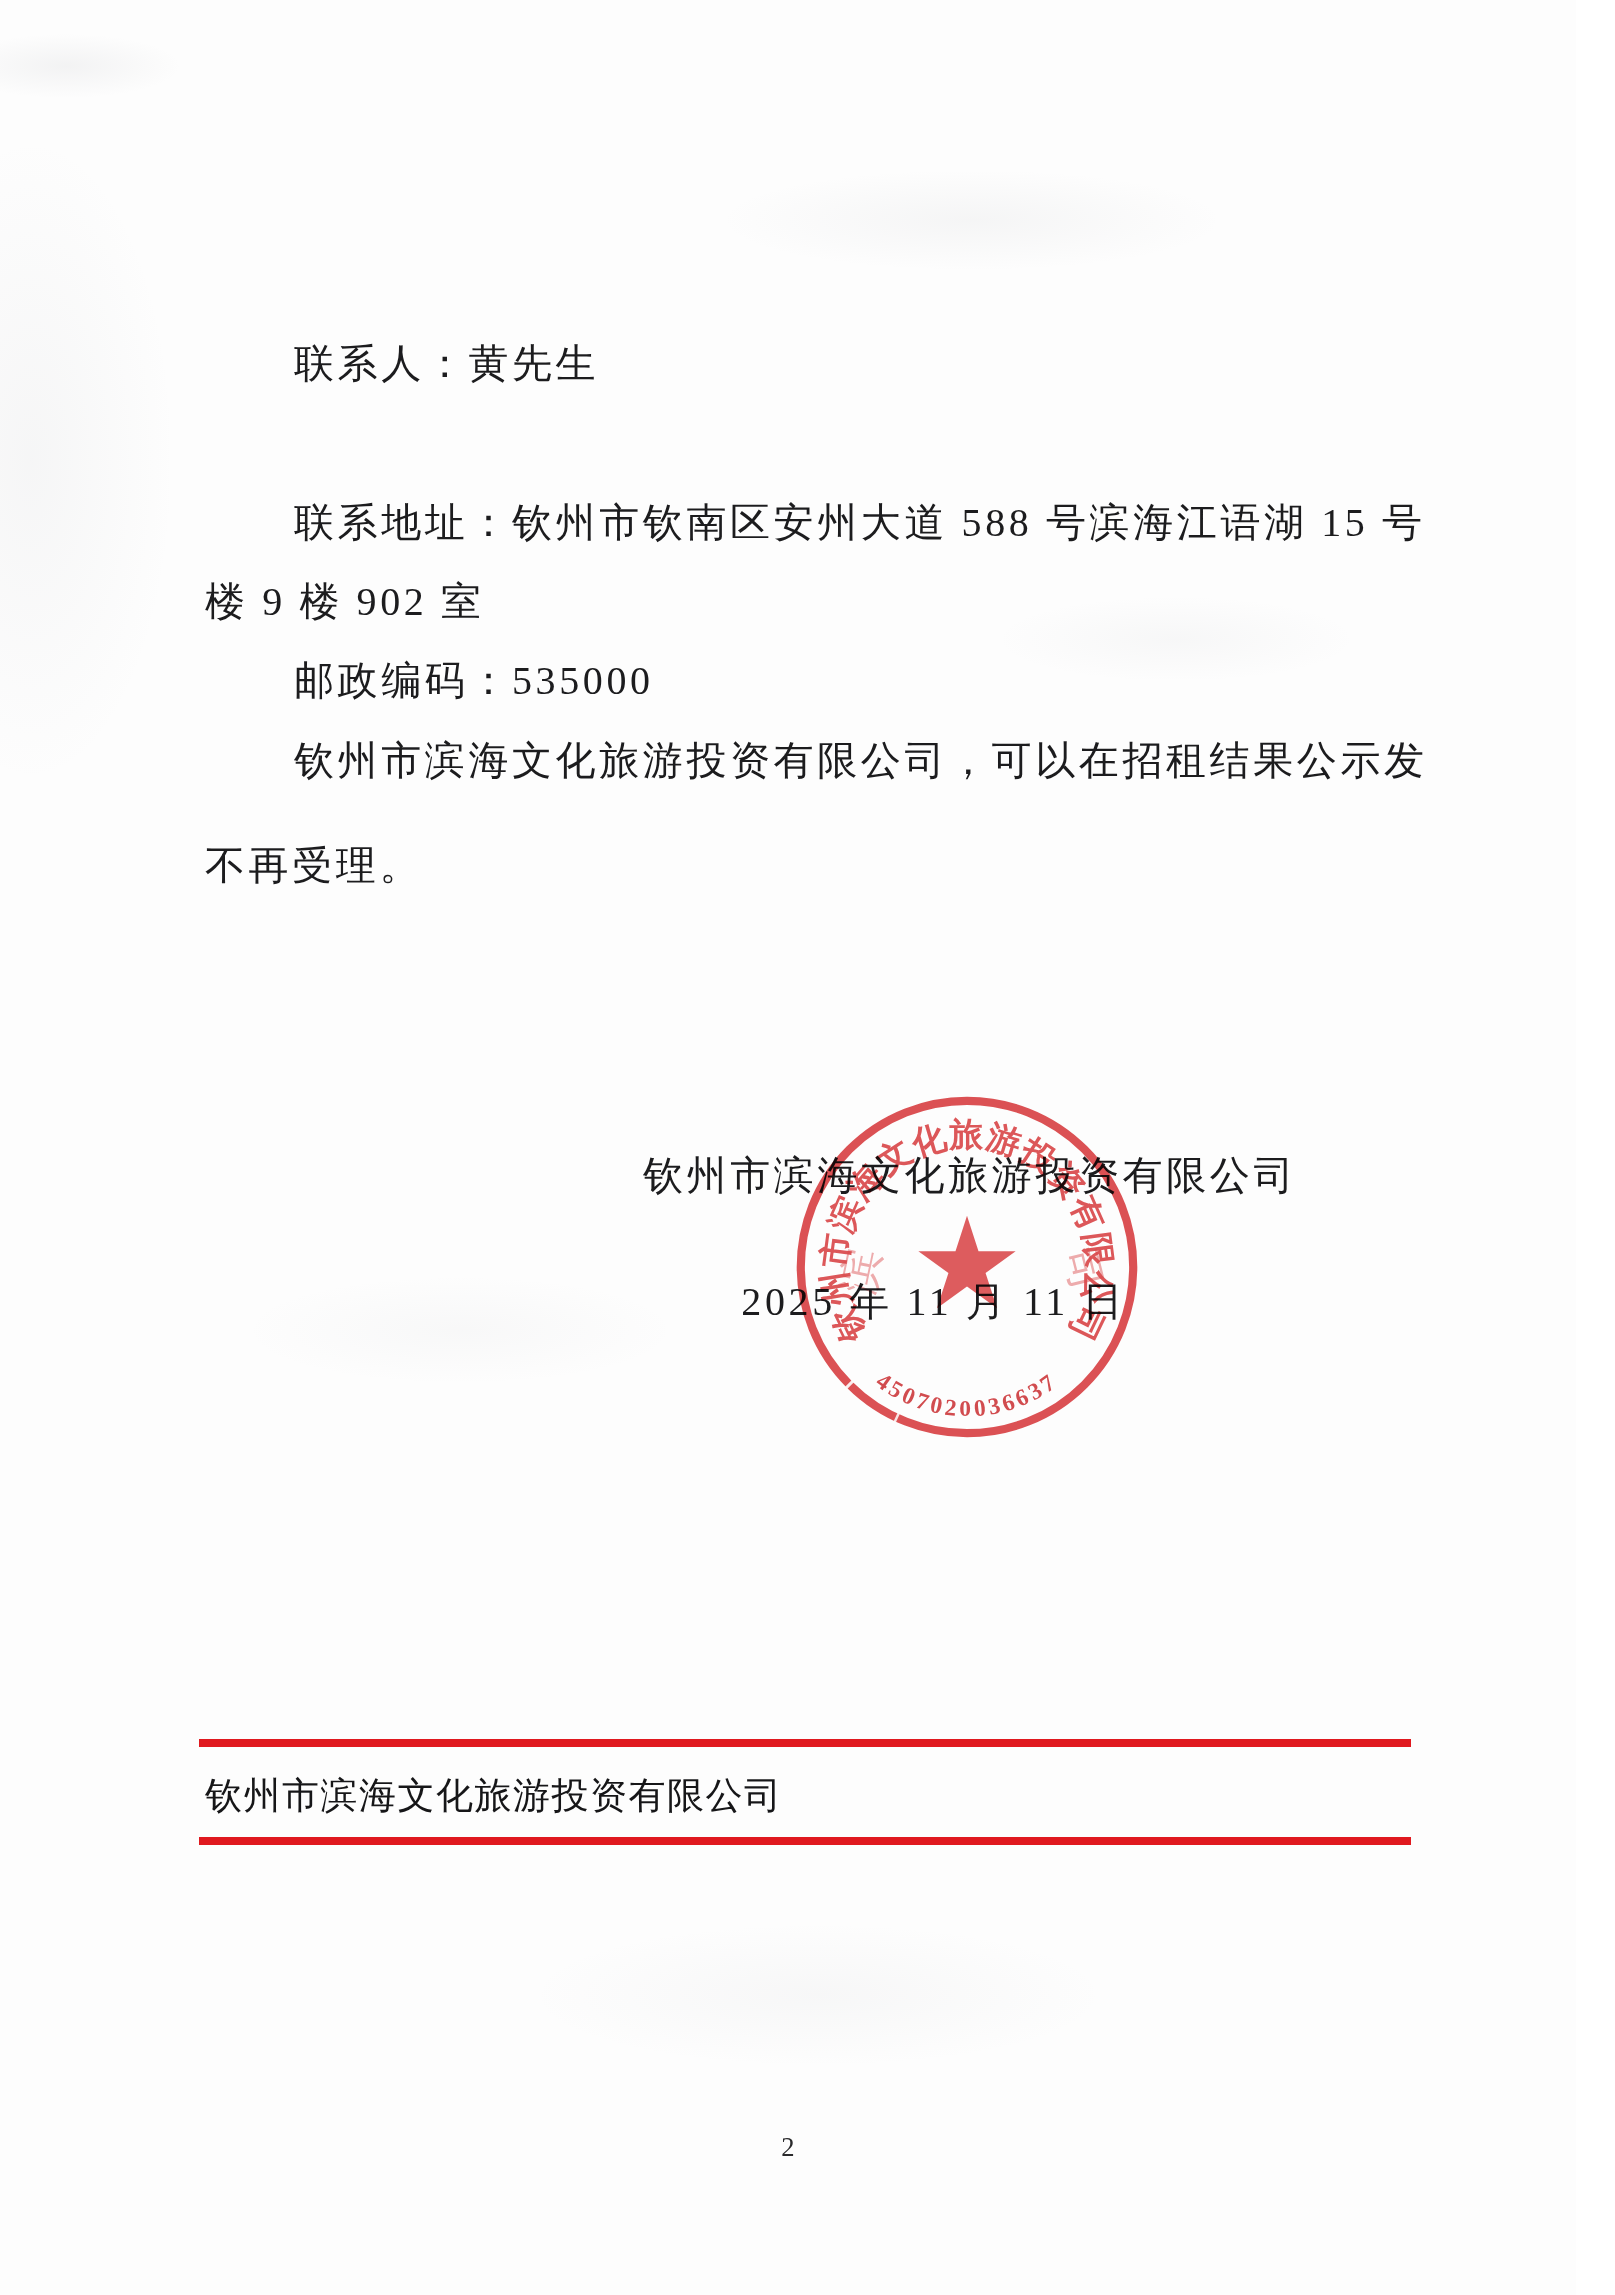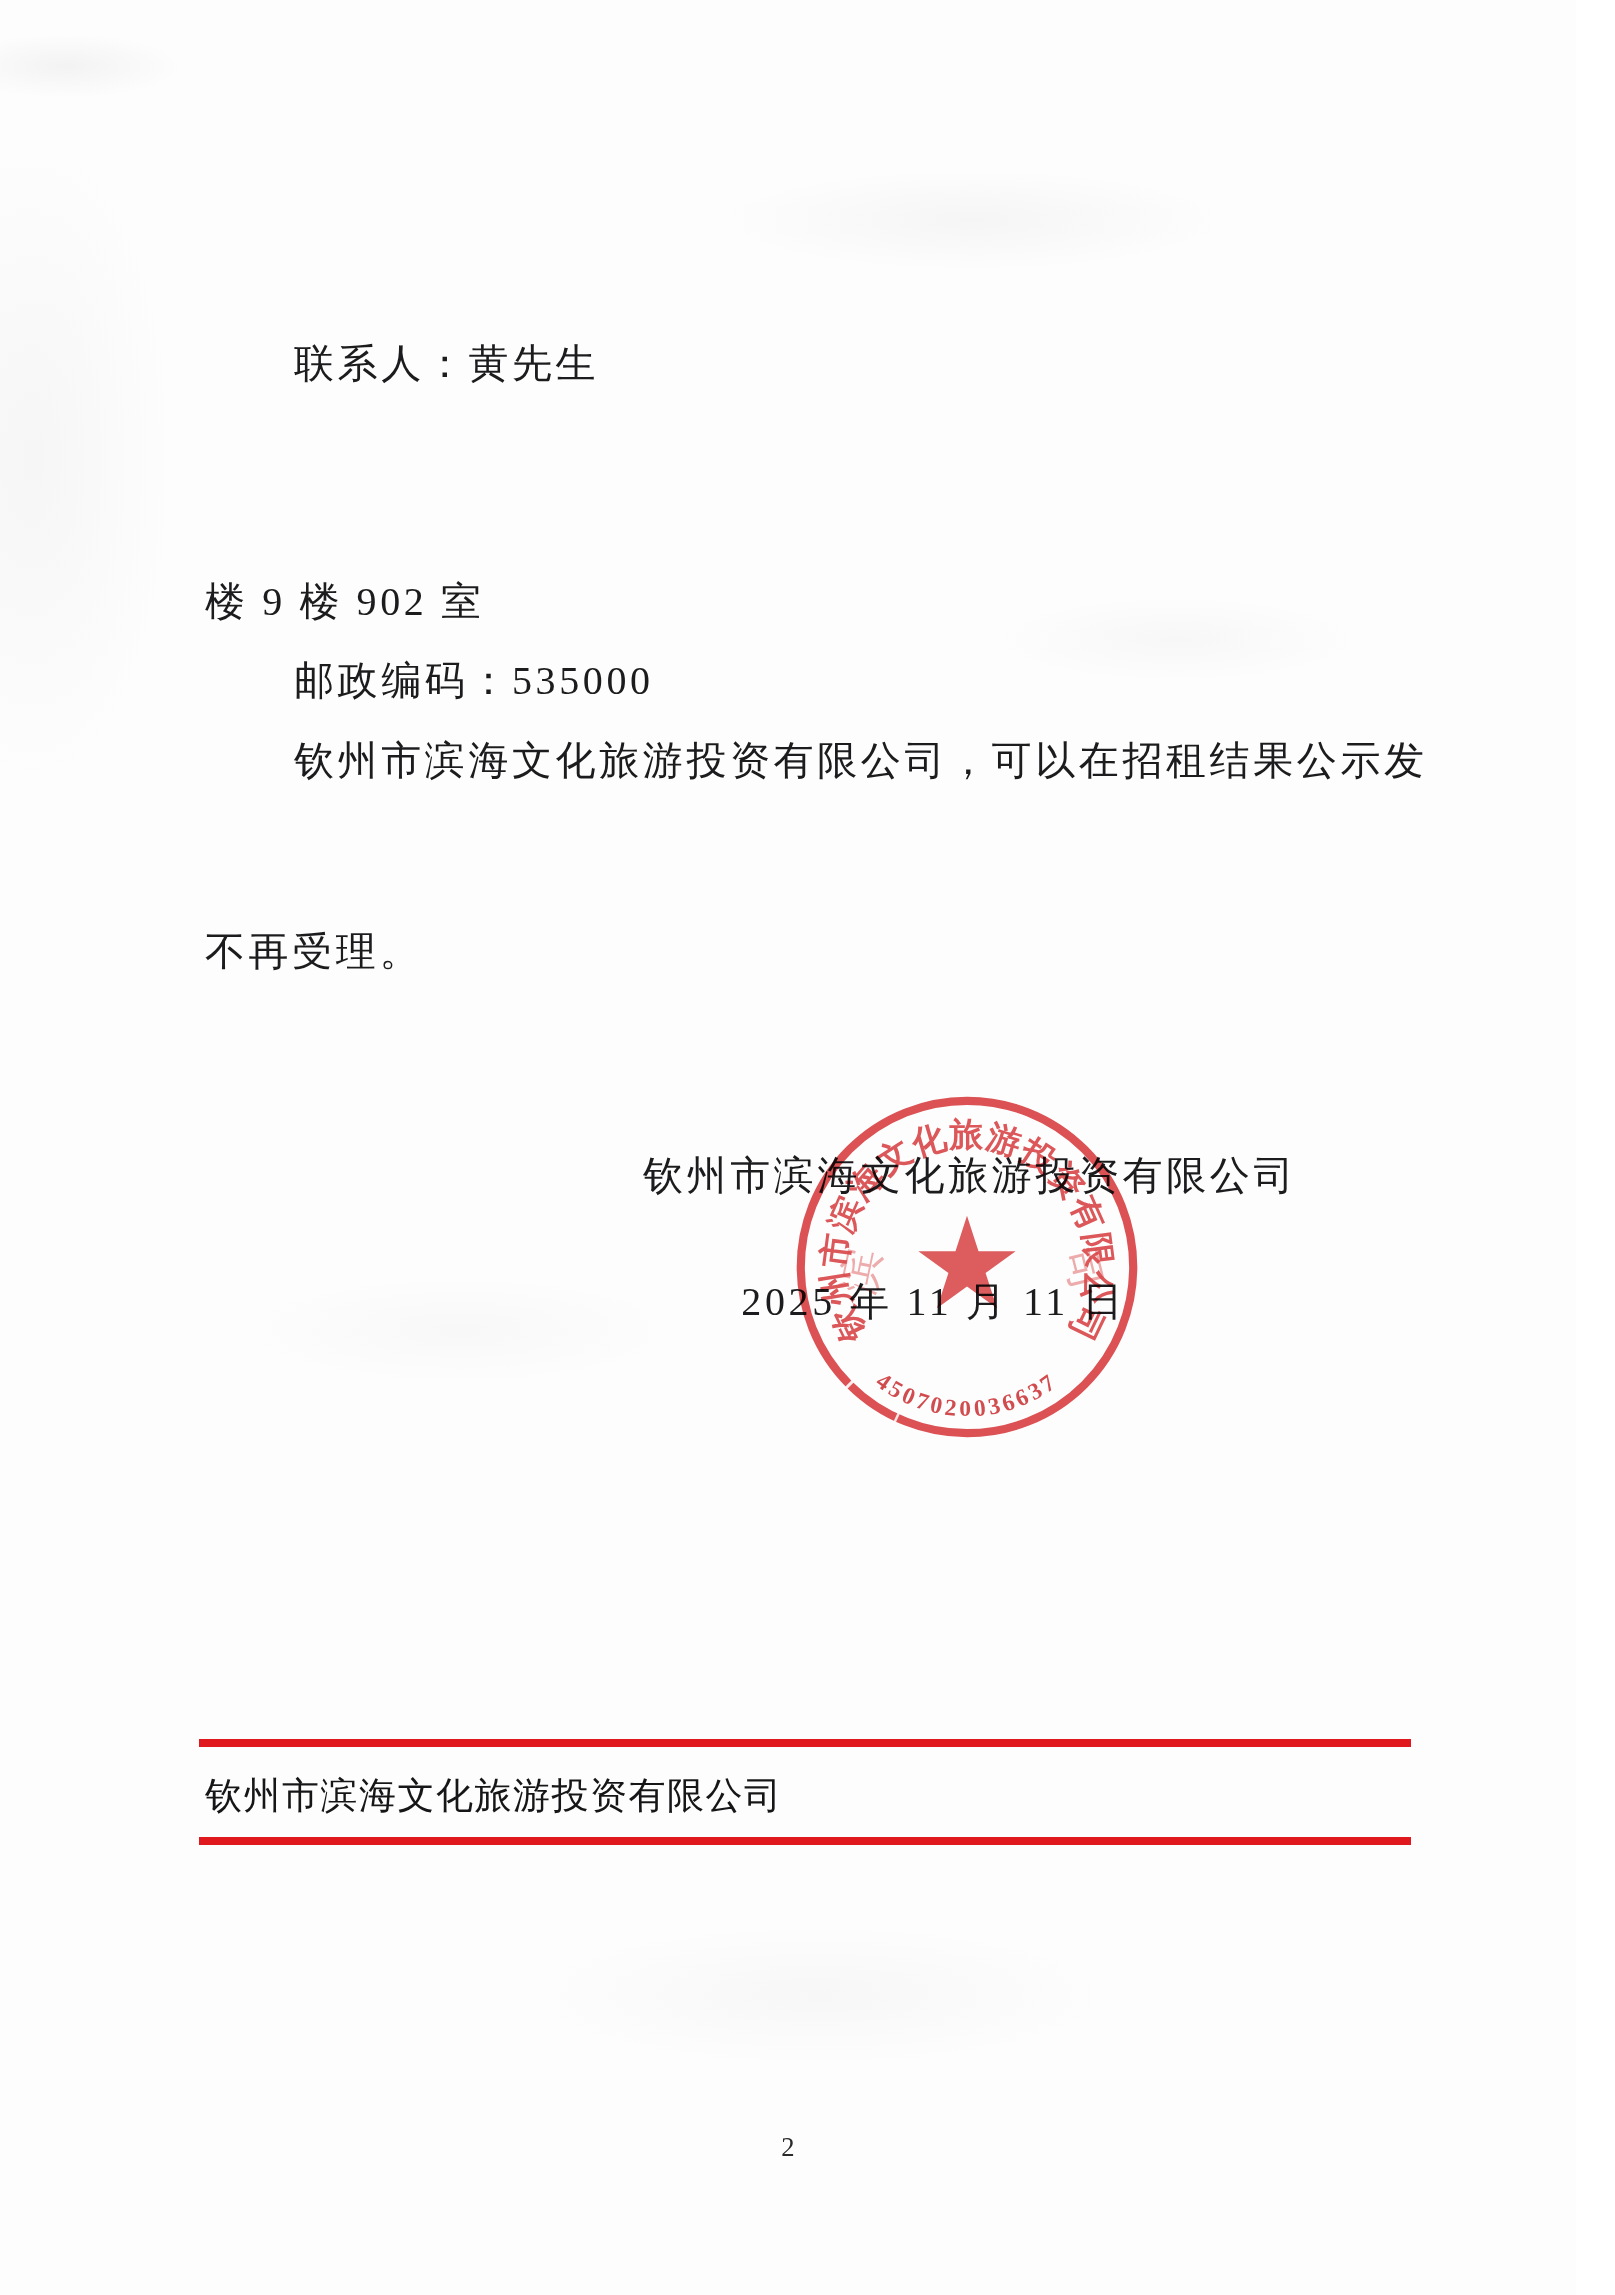--- a/index.html
+++ b/index.html
@@ -58,25 +58,26 @@
     font-size:26.6px;
     color:#2a2a2c;
   }
 </style>
 </head>
 <body>
 
 <div class="page">
 
   <div class="tline" style="top:340px;left:294px;">联系人：黄先生</div>
+  <div class="tline" style="top:499px;left:294px;">联系地址：钦州市钦南区安州大道 588 号滨海江语湖 15 号</div>
   <div class="tline" style="top:578px;left:205px;">楼 9 楼 902 室</div>
   <div class="tline" style="top:657px;left:294px;">邮政编码：535000</div>
 
   <div class="tline" style="top:737px;left:294px;">钦州市滨海文化旅游投资有限公司，可以在招租结果公示发</div>
-  <div class="tline" style="top:928px;left:205px;">不再受理。</div>
+  <div class="tline" style="top:842px;left:205px;">不再受理。</div>
 
   <div class="sig" style="top:1148px;right:279px;">钦州市滨海文化旅游投资有限公司</div>
   <div class="sig" style="top:1266px;right:450px;margin-top:8px;">2025 年 11 月 11 日</div>
 
   <svg class="seal" width="358" height="358" viewBox="0 0 700 700">
     <defs>
       <path id="sealArcTop" d="M 350,586 A 236,236 0 1 1 350,114 A 236,236 0 1 1 350,586" fill="none"></path>
       <path id="sealArcBottom" d="M 350,58 A 292,292 0 1 0 350,642 A 292,292 0 1 0 350,58" fill="none"></path>
     </defs>
 

